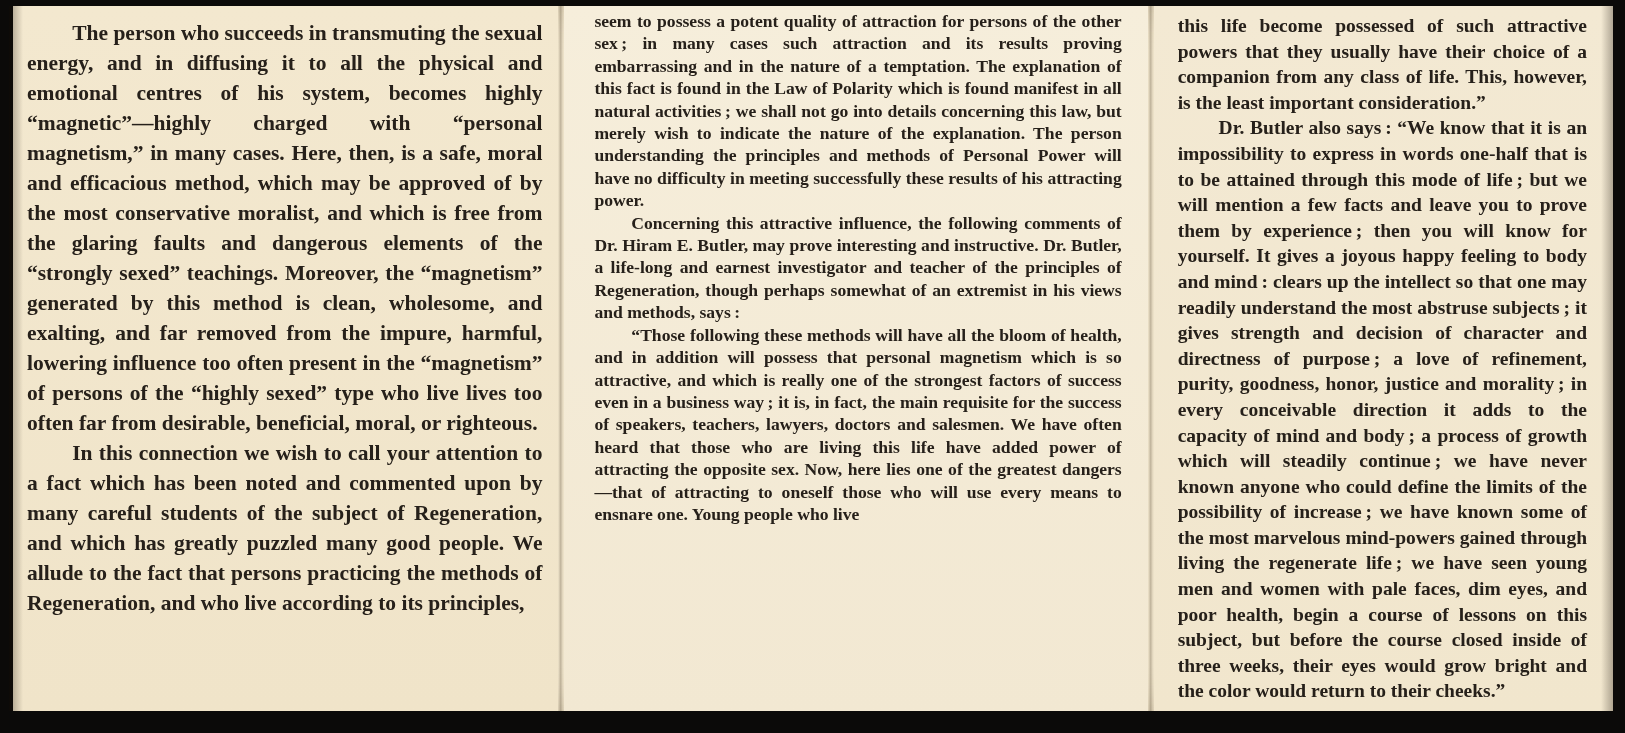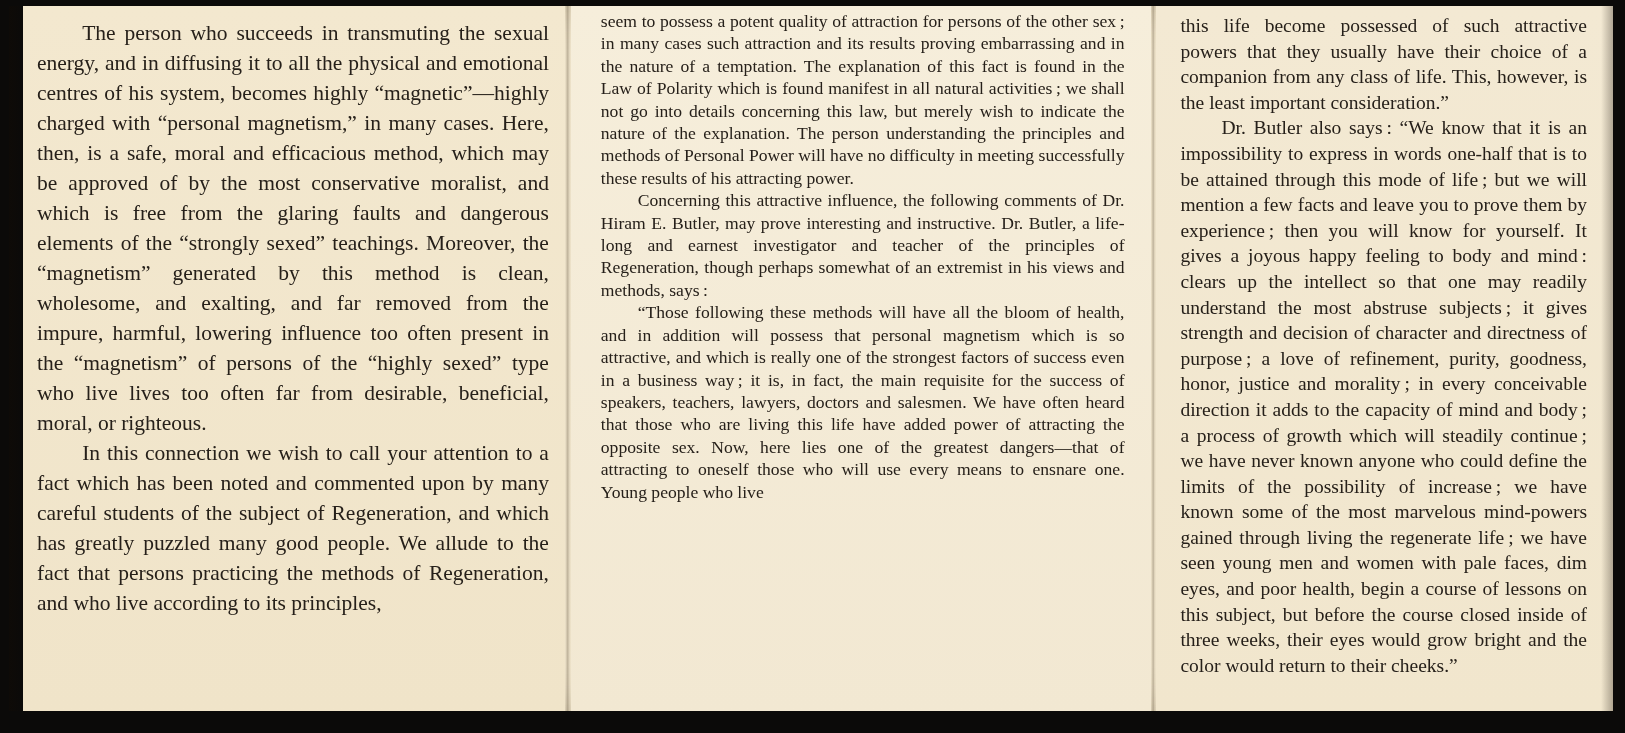--- a/index.html
+++ b/index.html
@@ -12,21 +12,22 @@
     height: 733px;
     position: relative;
     font-family: "Liberation Serif", "DejaVu Serif", serif;
     overflow: hidden;
   }
   .frame {
     position: absolute;
     inset: 0;
     background: #0b0a09;
     box-sizing: border-box;
-    padding: 6px 12px 22px 23px;
+    padding: 6px 12px 22px 13px;
+    font-weight: bold;
   }
   .page {
     width: 100%;
     height: 100%;
     background: #f1e6cd;
     display: flex;
     box-sizing: border-box;
     overflow: hidden;
     box-shadow: inset 0 0 40px rgba(90, 70, 40, 0.25);
   }

